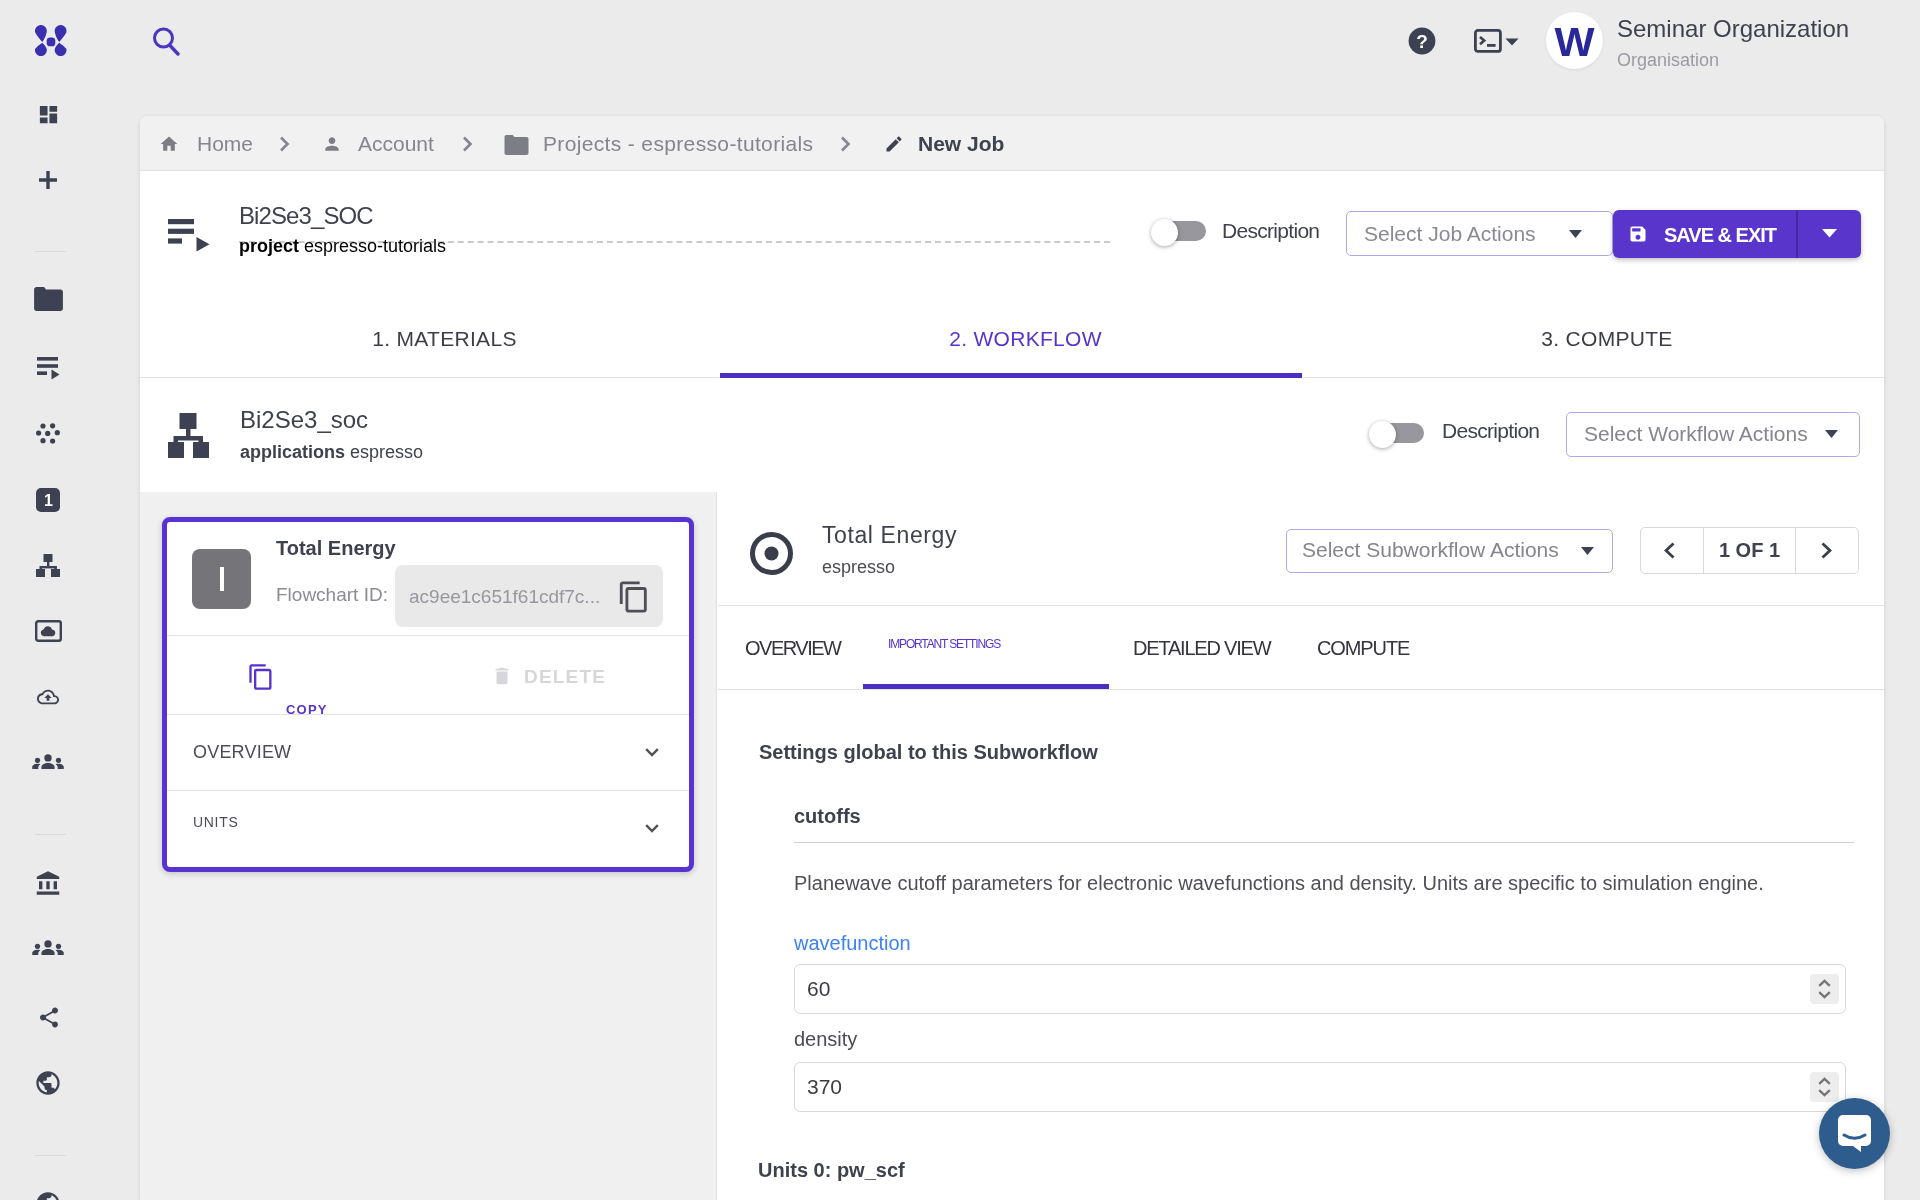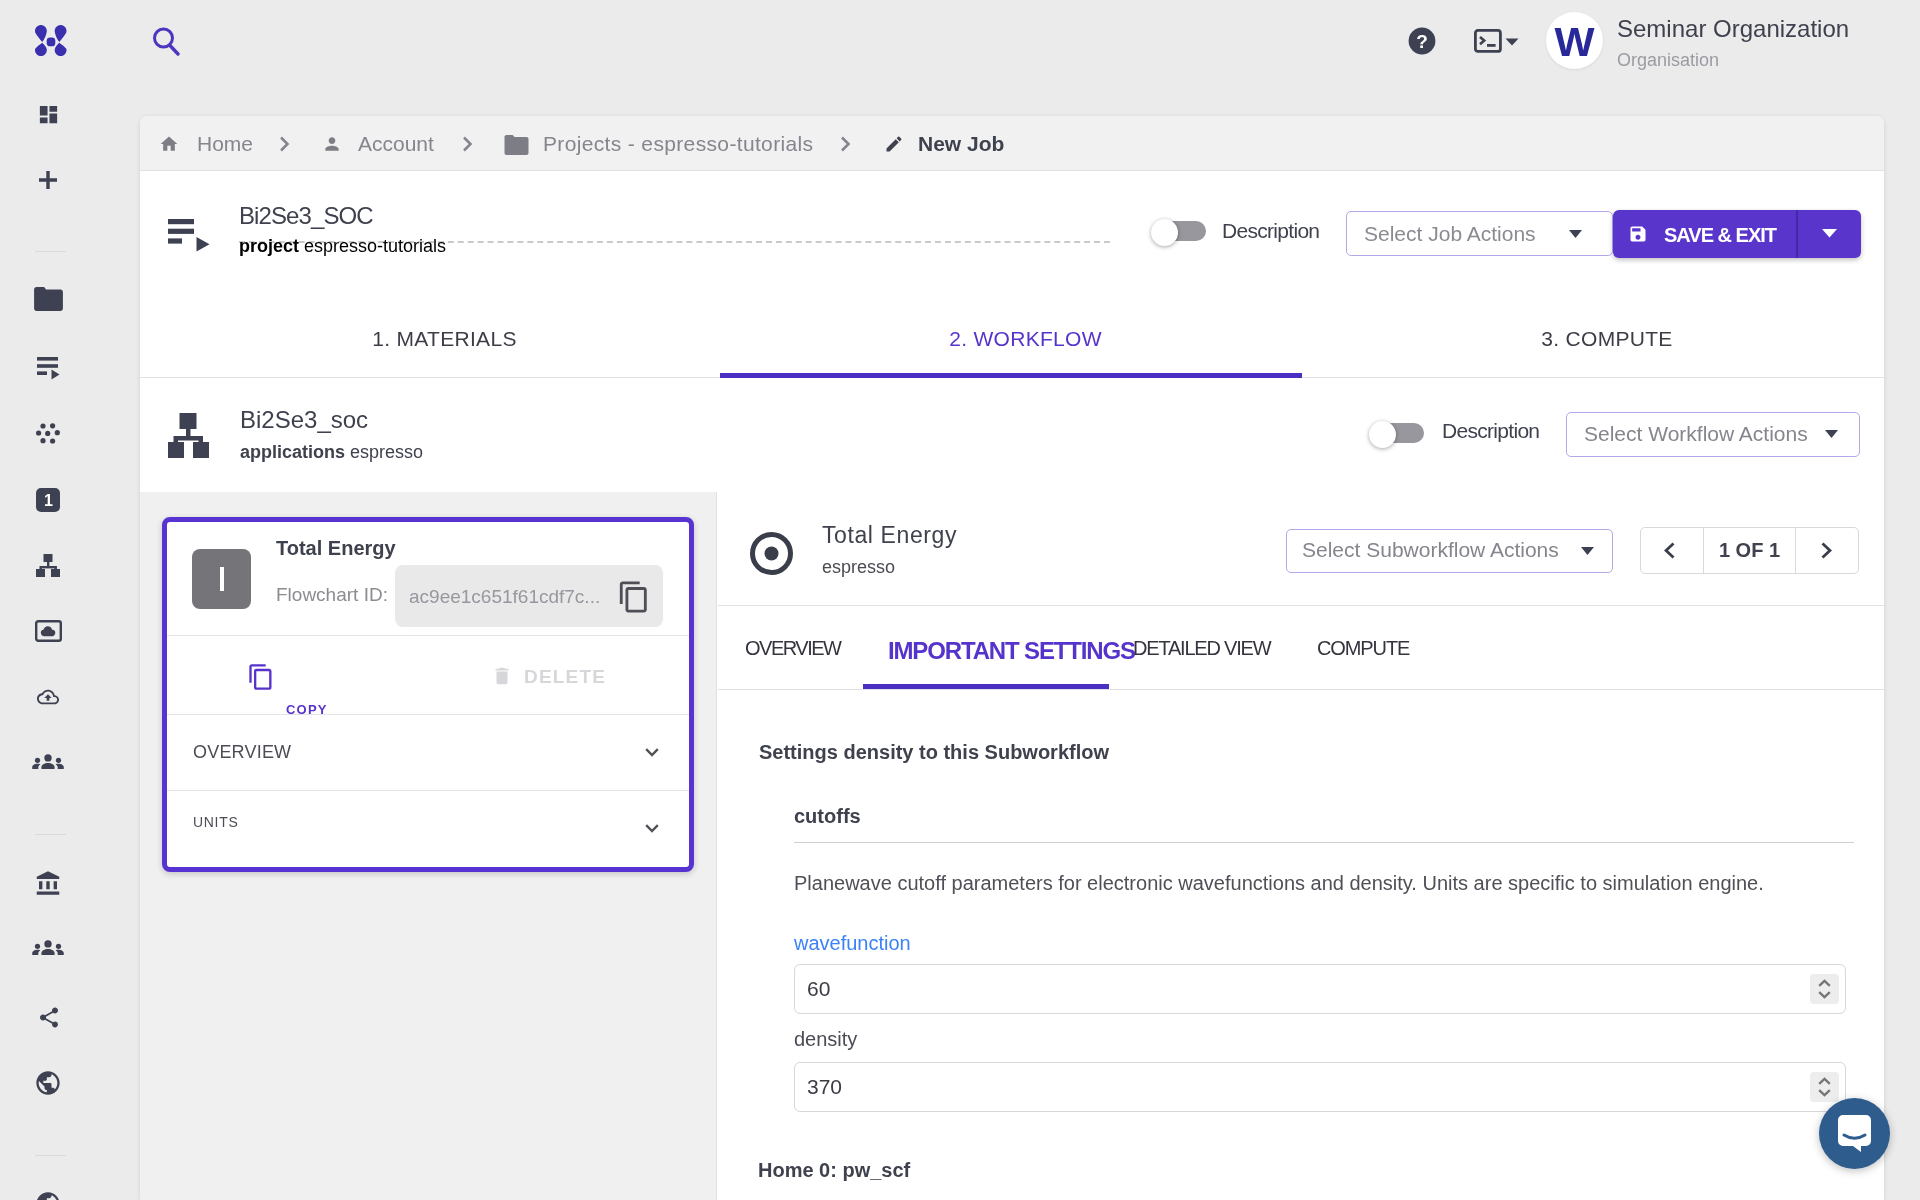--- a/index.html
+++ b/index.html
@@ -302,47 +302,47 @@
     <svg class="abs" style="left:946px;top:50px;" width="11" height="17" viewBox="0 0 11 17">
         <path d="M9.5 1.5L2 8.5l7.5 7" fill="none" stroke="#3a3d4a" stroke-width="2.8"></path>
       </svg>
     <div class="abs" style="left:986px;top:47px;width:91px;text-align:center;font-size:20px;font-weight:700;color:#3f424e;">1 OF 1</div>
     <svg class="abs" style="left:1103px;top:50px;" width="11" height="17" viewBox="0 0 11 17">
         <path d="M1.5 1.5L9 8.5l-7.5 7" fill="none" stroke="#3a3d4a" stroke-width="2.8"></path>
       </svg>
     <div class="abs" style="left:0;top:113px;width:1166px;height:1px;background:#e3e3e5;"></div>
 
     <div class="abs" style="left:27px;top:145px;font-size:20px;font-weight:400;letter-spacing:-1.5px;color:#34343e;">OVERVIEW</div>
-    <div class="abs" style="left:170px;top:145px;font-size:24px;font-weight:700;letter-spacing:-1.15px;color:#5634cc;">IMPORTANT SETTINGS</div>
+    <div class="abs" style="left:170px;top:145px;font-size:12px;font-weight:400;letter-spacing:-1.15px;color:#5634cc;">IMPORTANT SETTINGS</div>
     <div class="abs" style="left:415px;top:145px;font-size:20px;font-weight:400;letter-spacing:-1.2px;color:#34343e;">DETAILED VIEW</div>
     <div class="abs" style="left:599px;top:145px;font-size:20px;font-weight:400;letter-spacing:-1.1px;color:#34343e;">COMPUTE</div>
     <div class="abs" style="left:145px;top:192px;width:246px;height:5px;background:#4b2fc3;"></div>
     <div class="abs" style="left:0;top:197px;width:1166px;height:1px;background:#e1e1e3;"></div>
 
-    <div class="abs" style="left:41px;top:249px;font-size:20px;font-weight:700;color:#3f424e;">Settings density to this Subworkflow</div>
+    <div class="abs" style="left:41px;top:249px;font-size:20px;font-weight:700;color:#3f424e;">Settings global to this Subworkflow</div>
     <div class="abs" style="left:76px;top:313px;font-size:20px;font-weight:700;color:#3f424e;">cutoffs</div>
     <div class="abs" style="left:76px;top:350px;width:1060px;height:1px;background:#cfcfd2;"></div>
     <div class="abs" style="left:76px;top:380px;font-size:20px;color:#4f4f57;">Planewave cutoff parameters for electronic wavefunctions and density. Units are specific to simulation engine.</div>
     <div class="abs" style="left:76px;top:440px;font-size:20px;color:#3b82f6;">wavefunction</div>
     <div class="abs" style="left:76px;top:472px;width:1052px;height:50px;border:1px solid #d8d8da;border-radius:6px;background:#fff;"></div>
     <div class="abs" style="left:89px;top:485px;font-size:21px;color:#3c3c46;">60</div>
     <div class="abs" style="left:1092px;top:482px;width:29px;height:30px;border-radius:4px;background:#ededee;"></div>
     <svg class="abs" style="left:1099px;top:487px;" width="15" height="20" viewBox="0 0 15 20">
         <path d="M2.2 6.8L7.5 1.8 12.8 6.8" fill="none" stroke="#74747b" stroke-width="2.3"></path>
         <path d="M2.2 13.2L7.5 18.2 12.8 13.2" fill="none" stroke="#74747b" stroke-width="2.3"></path>
       </svg>
     <div class="abs" style="left:76px;top:536px;font-size:20px;color:#4b4b55;">density</div>
     <div class="abs" style="left:76px;top:570px;width:1052px;height:50px;border:1px solid #d8d8da;border-radius:6px;background:#fff;"></div>
     <div class="abs" style="left:89px;top:583px;font-size:21px;color:#3c3c46;">370</div>
     <div class="abs" style="left:1092px;top:580px;width:29px;height:30px;border-radius:4px;background:#ededee;"></div>
     <svg class="abs" style="left:1099px;top:585px;" width="15" height="20" viewBox="0 0 15 20">
         <path d="M2.2 6.8L7.5 1.8 12.8 6.8" fill="none" stroke="#74747b" stroke-width="2.3"></path>
         <path d="M2.2 13.2L7.5 18.2 12.8 13.2" fill="none" stroke="#74747b" stroke-width="2.3"></path>
       </svg>
-    <div class="abs" style="left:40px;top:667px;font-size:20px;font-weight:700;color:#3f424e;">Home 0: pw_scf</div>
+    <div class="abs" style="left:40px;top:667px;font-size:20px;font-weight:700;color:#3f424e;">Units 0: pw_scf</div>
   </div>
 </div>
 
 <div id="chat" class="abs" style="left:1819px;top:1098px;width:71px;height:71px;border-radius:50%;background:#2d5c8d;box-shadow:0 2px 8px rgba(0,0,0,0.25);">
   <svg class="abs" style="left:19px;top:17px;" width="33" height="38" viewBox="0 0 33 38">
     <path d="M5 0 h23 a5 5 0 0 1 5 5 v21 a5 5 0 0 1 -5 5 h-10 l-8 6 v-6 h-5 a5 5 0 0 1 -5 -5 v-21 a5 5 0 0 1 5 -5 z" fill="#fff" transform="translate(33,0) scale(-1,1)"></path>
     <path d="M6 20 q10.5 6.5 21 0" fill="none" stroke="#2d5c8d" stroke-width="3" stroke-linecap="round"></path>
   </svg>
 </div>
 

